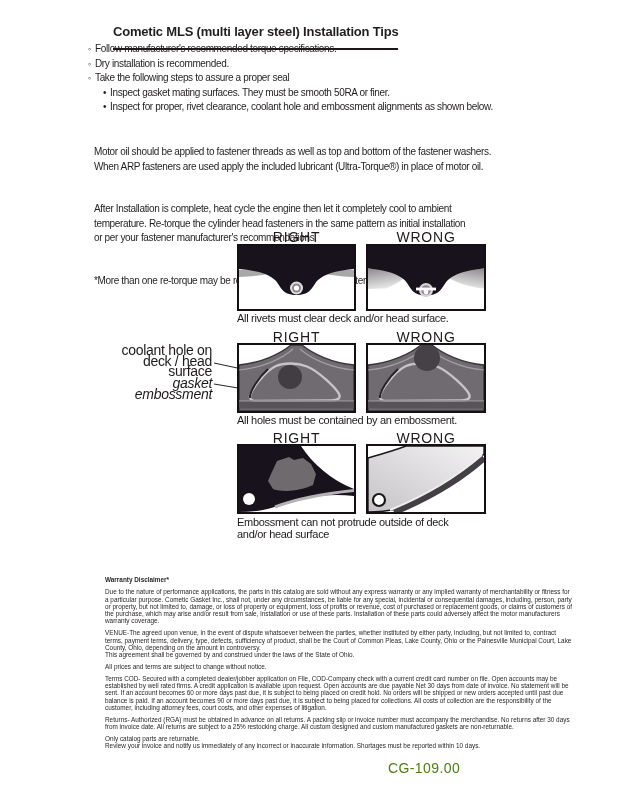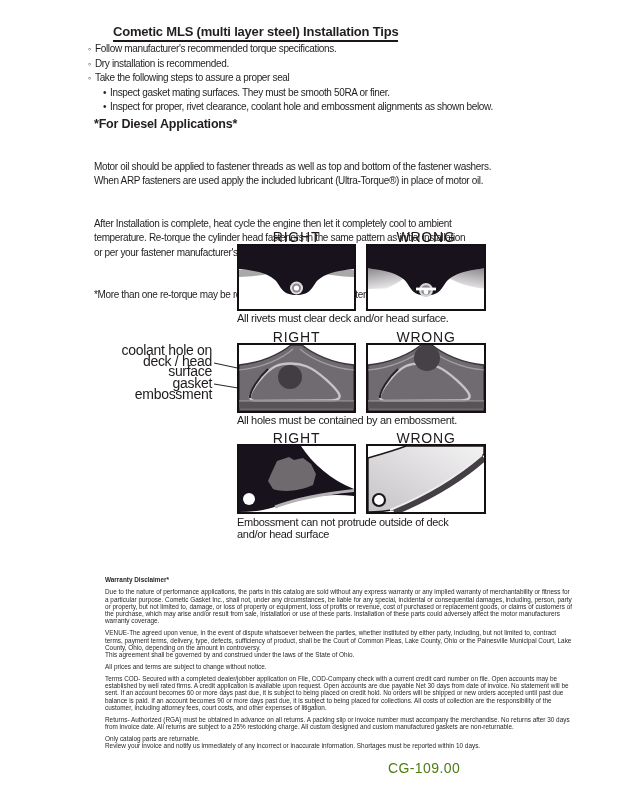--- a/index.html
+++ b/index.html
@@ -5,21 +5,21 @@
   * { margin:0; padding:0; box-sizing:border-box; }
   html,body { background:#e8e8e8; }
   body { font-family:"Liberation Sans", sans-serif; color:#221e20; }
   .page {
     position:relative; width:618px; height:800px; background:#ffffff;
     margin:0 auto; overflow:hidden;
   }
   .title {
     position:absolute; left:113px; top:24px;
     font-size:13px; font-weight:bold; letter-spacing:-0.2px;
-    border-bottom:2px solid #1c181a; padding-bottom:1px; white-space:nowrap;
+    border-bottom:2px solid #1c181a; padding-bottom:9px; white-space:nowrap;
   }
   .tips { position:absolute; left:88px; top:42px; font-size:10px; letter-spacing:-0.35px; }
   .tip-row { display:flex; align-items:flex-start; height:14.6px; line-height:14.6px; white-space:nowrap; }
   .tip-row .b { width:7px; font-size:9px; }
   .tip-row.sub { padding-left:15px; }
   .tip-row.sub .b { width:7px; font-size:10px; }
   .diesel { position:absolute; left:94px; top:117px; width:430px; font-size:10px;
             letter-spacing:-0.35px; line-height:14.5px; }
   .diesel h2 { font-size:12.5px; font-weight:bold; letter-spacing:-0.2px; margin-bottom:6px; }
   .diesel p { margin-bottom:8px; white-space:pre-line;margin-top:28px; }
@@ -63,21 +63,20 @@
       <span class="b">•</span>
       <span>Inspect gasket mating surfaces.  They must be smooth 50RA or finer.</span>
     </div>
     <div class="tip-row sub">
       <span class="b">•</span>
       <span>Inspect for proper, rivet clearance, coolant hole and embossment alignments as shown below.</span>
     </div>
   </div>
 
   <div class="diesel">
-    <h2>*For Diesel Applications*</h2>
     <p>Motor oil should be applied to fastener threads as well as top and bottom of the fastener washers.
 When ARP fasteners are used apply the included lubricant (Ultra-Torque®) in place of motor oil.</p>
     <p>After Installation is complete, heat cycle the engine then let it completely cool to ambient
 temperature. Re-torque the cylinder head fasteners in the same pattern as initial installation
 or per your fastener manufacturer's recommendations.</p>
     <p>*More than one re-torque may be required to achieve proper fastener stretch*</p>
   </div>
 
   <div class="dg-label" style="left:237px; top:229px; width:119px;">RIGHT</div>
   <div class="dg-label" style="left:366px; top:229px; width:120px;">WRONG</div>
@@ -120,21 +119,21 @@
     </svg>
   </div>
 
   <div class="dg-caption" style="left:237px; top:313px;">All rivets must clear deck and/or head surface.</div>
 
   <div class="dg-label" style="left:237px; top:329px; width:119px;">RIGHT</div>
   <div class="dg-label" style="left:366px; top:329px; width:120px;">WRONG</div>
 
   <div class="anno" style="left:100px; top:345px;">coolant hole on
 deck / head surface</div>
-  <div class="anno" style="left:100px; top:378px;">gasket embossment</div>
+  <div class="anno" style="left:100px; top:378px;font-style:italic;">gasket embossment</div>
 
   <svg class="overlay" width="618" height="800" viewBox="0 0 618 800">
     <line x1="214" y1="363" x2="289" y2="379" stroke="#2a2628" stroke-width="1.1"></line>
     <line x1="214" y1="384" x2="262" y2="392" stroke="#2a2628" stroke-width="1.1"></line>
   </svg>
 
   <div class="dg-box" style="left:237px; top:343px;">
     <svg width="119" height="70" viewBox="0 0 119 70">
       <rect x="0" y="0" width="119" height="70" fill="#ffffff"></rect>
       <path d="M2,68 V22 C24,20 43,11 54,2 L65,2 C76,11 95,20 117,22 V68 Z" fill="#6f6b70" stroke="#38343a" stroke-width="1.4"></path>

